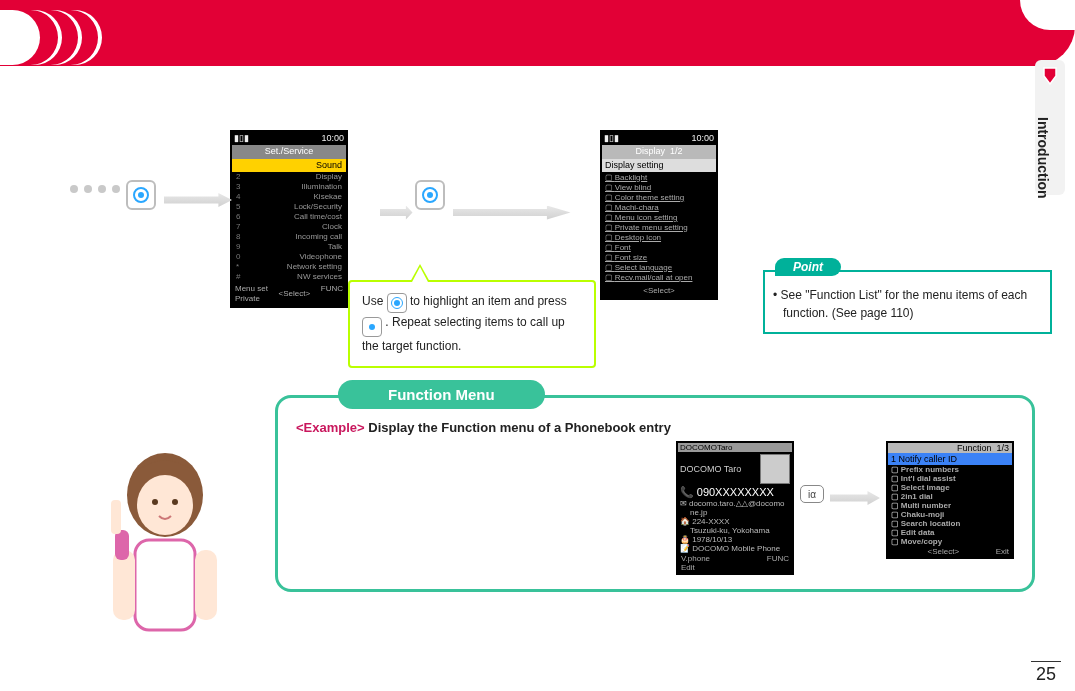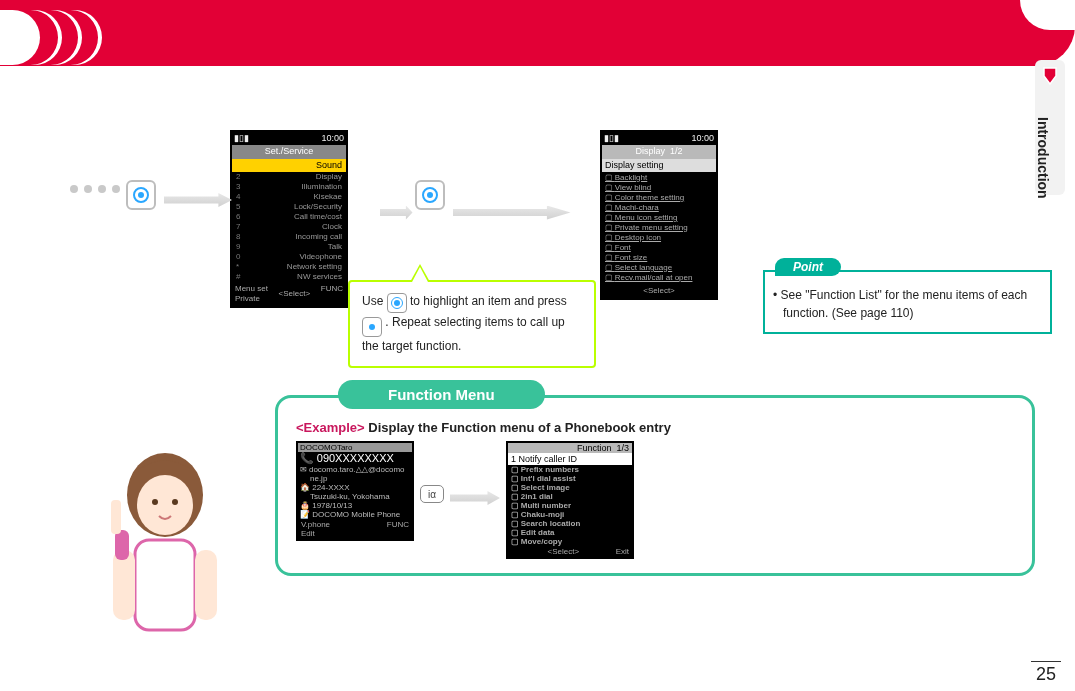--- a/index.html
+++ b/index.html
@@ -208,21 +208,21 @@
   }
   .funcbox .left {
     width: 320px; font-size: 13px; font-weight:bold; line-height:1.55;
   }
   .funcbox .right {
     flex:1; font-size:13px;
   }
   .funcbox .right .ex { font-weight:bold; }
   .funcbox .right .ex .tag { color:#c9175d; }
   .funcbox .right .row {
-    display:flex; align-items:flex-start; margin-top: 6px; gap: 6px;
+    display:flex; align-items:flex-start; margin-top: 6px; gap: 6px; justify-content: flex-end;
   }
   .funcchip {
     display:inline-block; background:#b8e8c8; color:#333; font-size:10px;
     padding: 1px 6px; border-radius:3px; border:1px solid #7bbd92;
     font-weight:normal; letter-spacing:1px;
   }
   .softbtn {
     display:inline-flex; width:22px;height:16px;border:1.5px solid #888;border-radius:5px;
     align-items:center;justify-content:center;font-size:10px;color:#444;vertical-align:-3px;
     background:#fff;
@@ -248,21 +248,21 @@
   .phone-entry .name{ padding:2px; font-size:9px; display:flex; align-items:center; gap:4px;}
   .phone-entry .avatar{ width:28px;height:28px;background:#ccc;border:1px solid #777;}
   .phone-entry .lines{ padding:0 2px; font-size:8px; color:#bbb;}
   .phone-entry .big{ color:#fff; font-weight:normal; font-size:11px;}
   .phone-entry .sk{display:flex;justify-content:space-between;font-size:8px;padding:1px 3px;color:#aaa;}
 
   .phone-func {
     width: 128px; background:#000; color:#ccc; font-size:8px; padding:2px; box-sizing:border-box;
   }
   .phone-func .tb{background:#b9b9b9;color:#000;text-align:right;padding:0 3px;font-size:9px;}
-  .phone-func .hl{background:#ffffff;color:#000;padding:1px 3px;font-size:9px;}
+  .phone-func .hl{background:#3b82f6;color:#000;padding:1px 3px;font-size:9px;}
   .phone-func .itm{padding:0 3px;color:#aaa;font-weight:bold;}
   .phone-func .itm::before{content:"▢ ";}
   .phone-func .sk{display:flex;justify-content:space-between;font-size:8px;padding:1px 3px;color:#aaa;}
 
   .arrow-mid {
     width: 50px; height: 14px; margin-top: 50px;
     background: linear-gradient(#e8e8e8,#d0d0d0);
     clip-path: polygon(0 25%, 75% 25%, 75% 0, 100% 50%, 75% 100%, 75% 75%, 0 75%);
   }
   .midbtn {
@@ -434,20 +434,24 @@
       <div class="ex">
         <span class="tag">&lt;Example&gt;</span><span> Display the Function menu of a Phonebook entry</span>
       </div>
       <div class="row">
 
         <div class="phone-entry">
           <div class="hdr">
               <span>DOCOMOTaro</span>
               <span></span>
             </div>
+          <div class="name">
+            <div style="flex:1">DOCOMO Taro</div>
+            <div class="avatar"></div>
+          </div>
           <div class="lines">
             <div class="big">📞 <span>090XXXXXXXX</span></div>
             <div>✉ <span>docomo.taro.△△@docomo</span></div>
             <div style="padding-left:10px">ne.jp</div>
             <div>🏠 <span>224-XXXX</span></div>
             <div style="padding-left:10px">Tsuzuki-ku, Yokohama</div>
             <div>🎂 <span>1978/10/13</span></div>
             <div>📝 <span>DOCOMO Mobile Phone</span></div>
           </div>
           <div class="sk">

